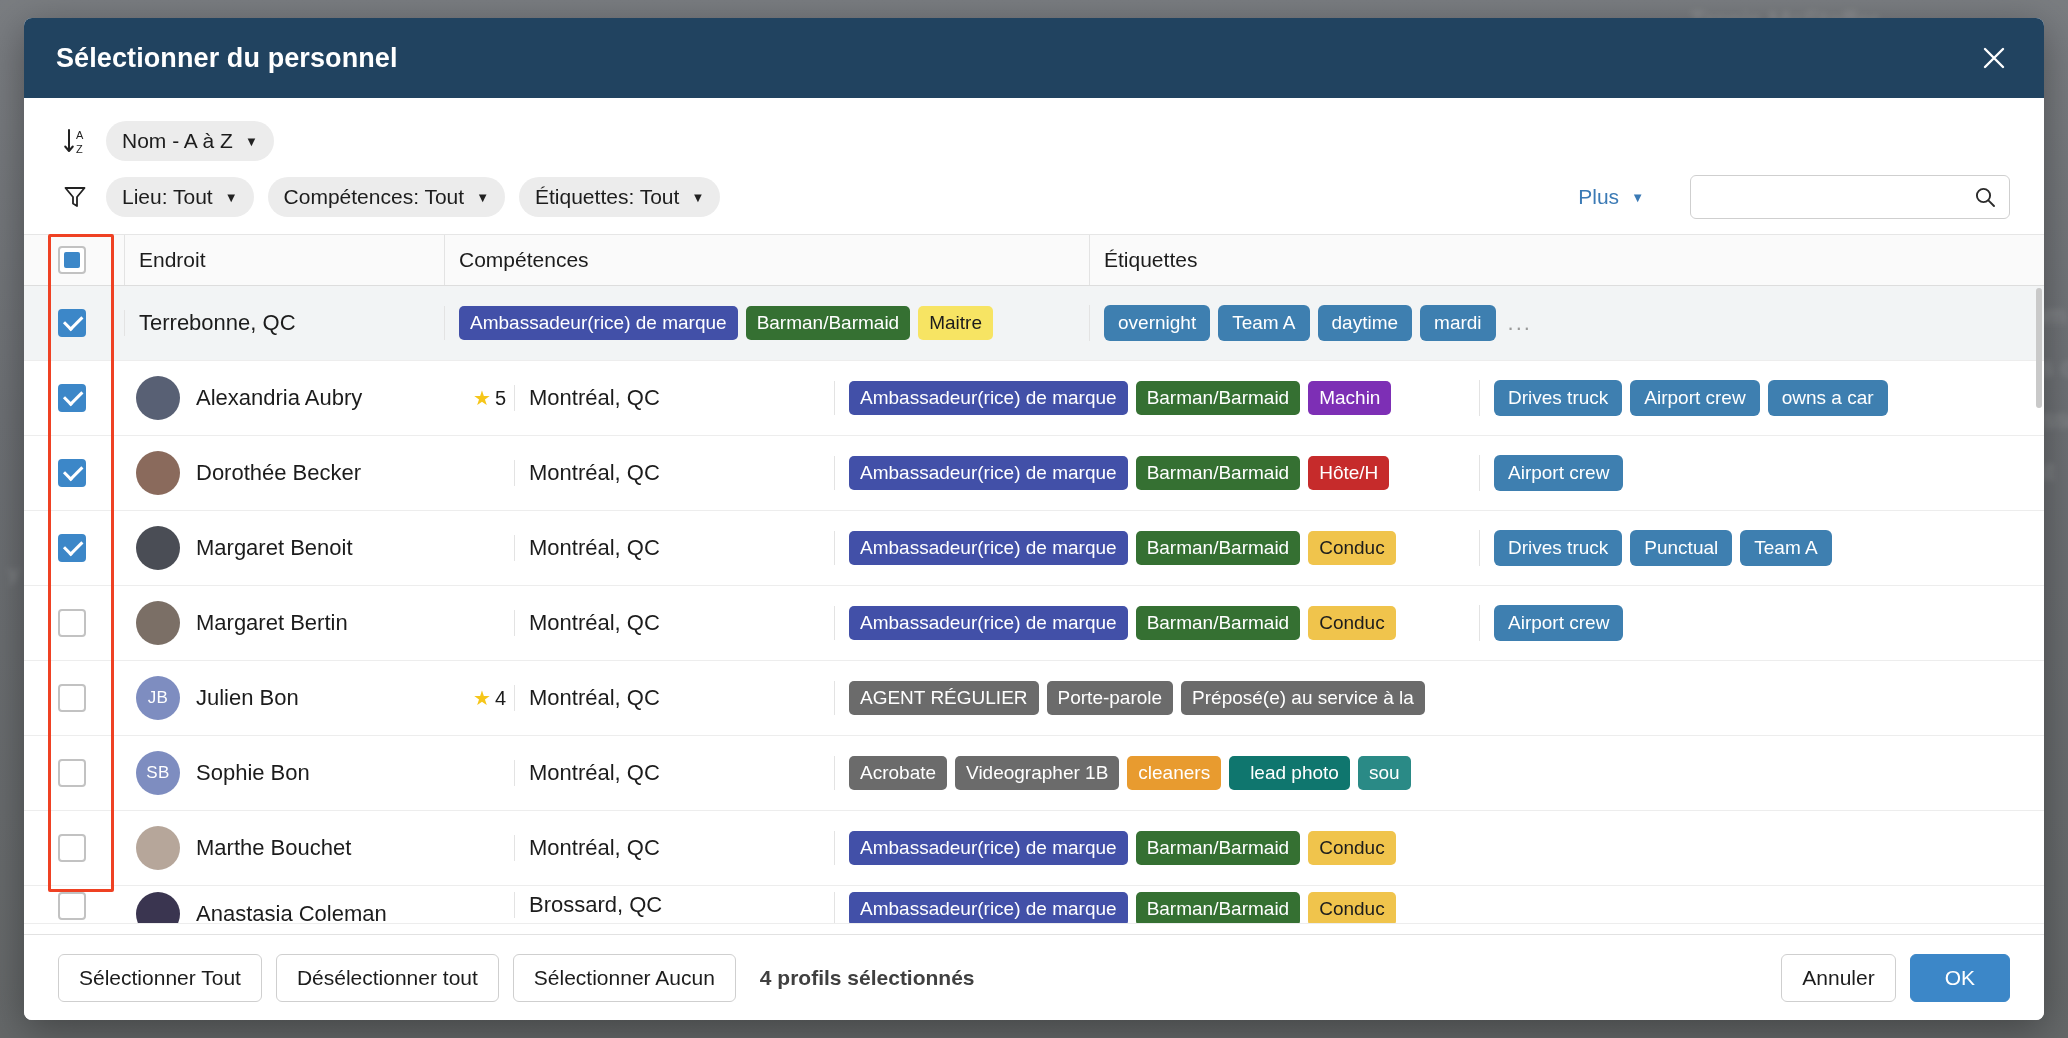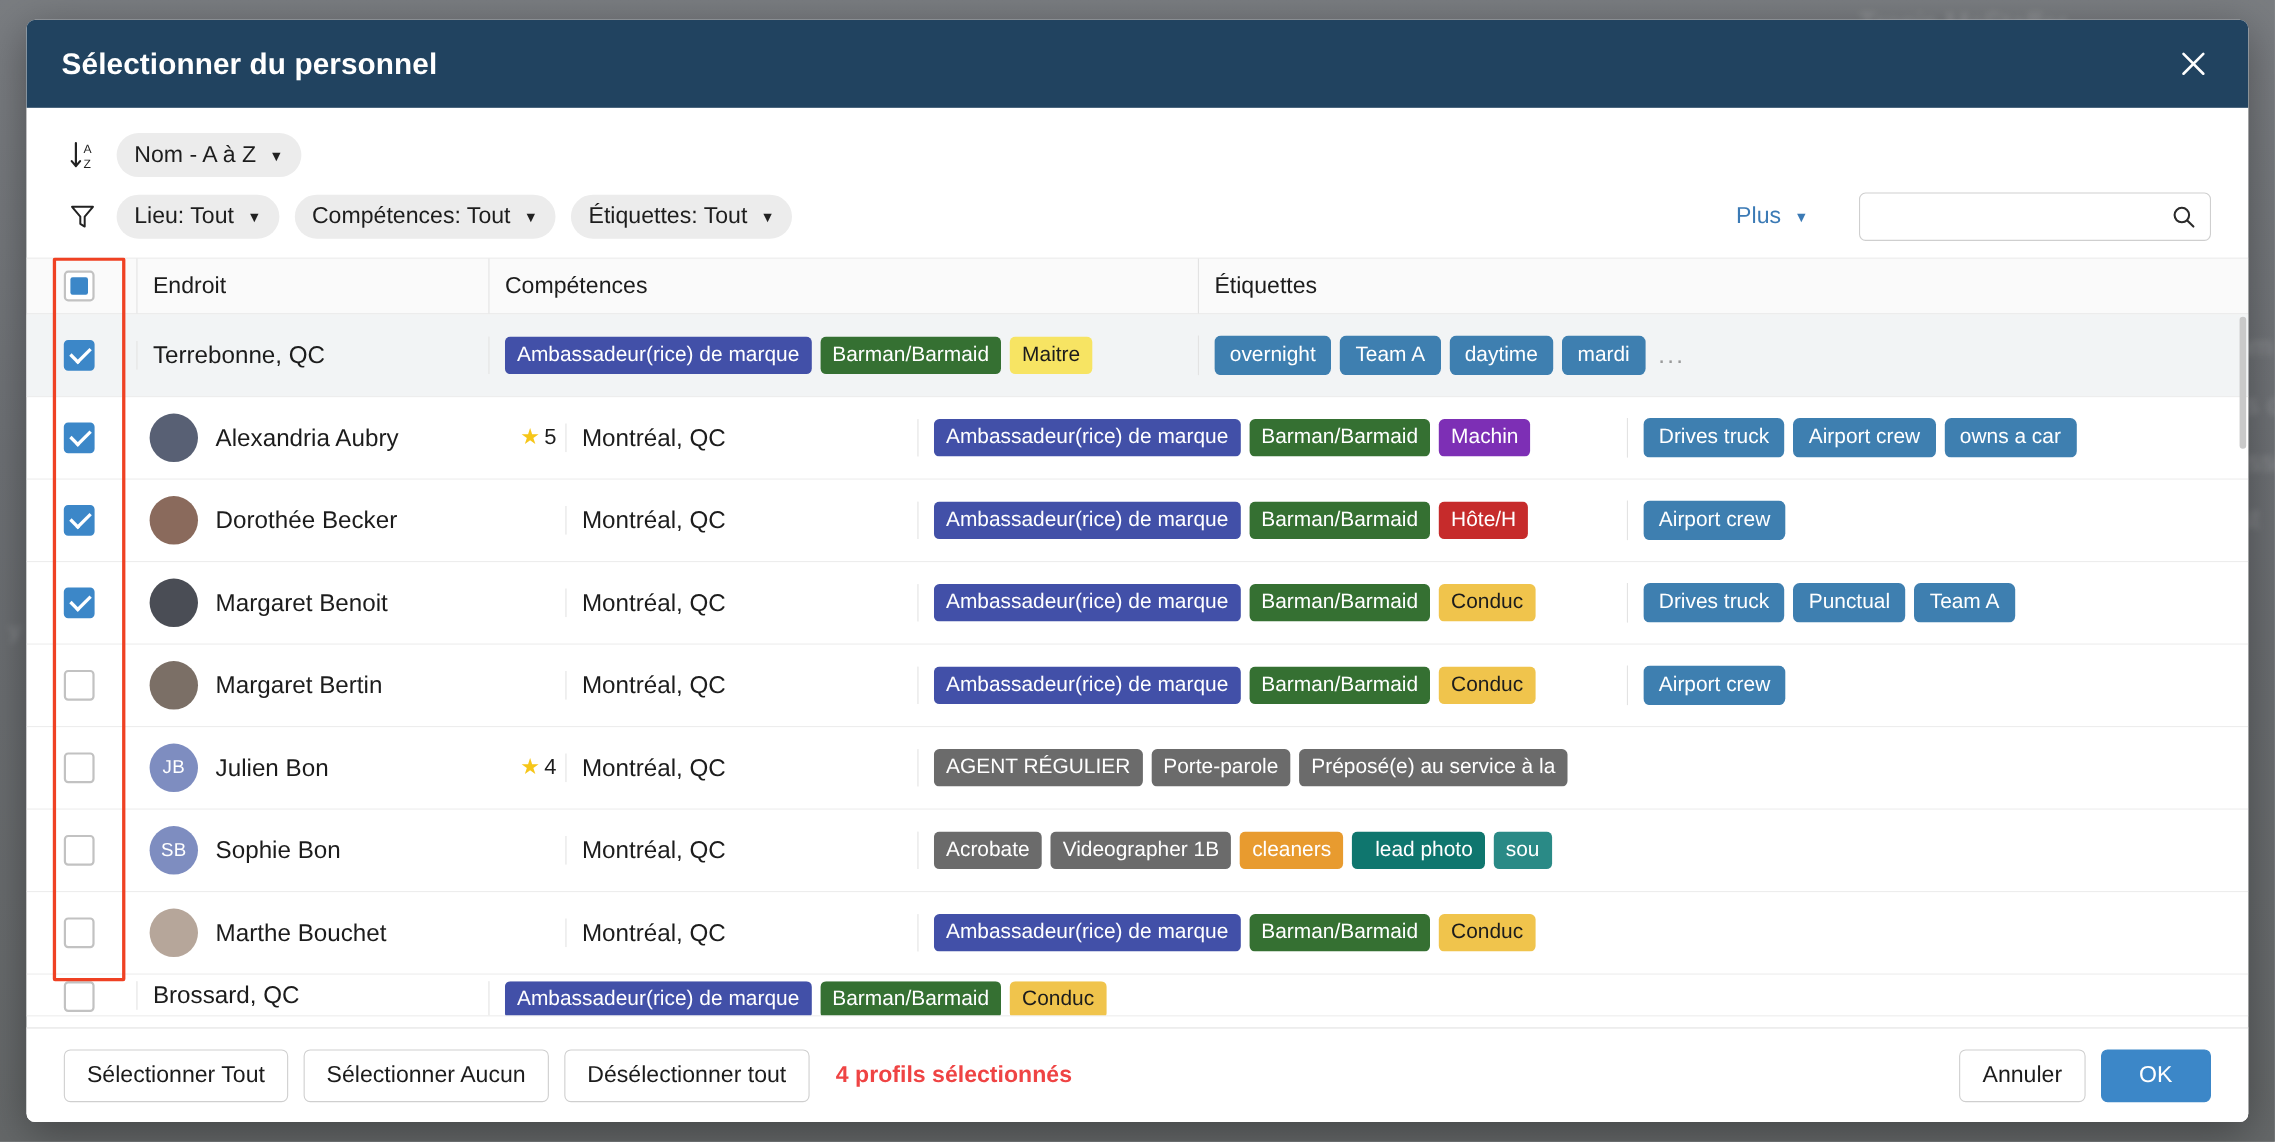--- a/index.html
+++ b/index.html
@@ -244,21 +244,21 @@
     border: 1px solid #cfcfcf;
     background: #fff;
     color: #1c1c1c;
     cursor: pointer;
     white-space: nowrap;
   }
   .btn-primary {
     background: #3c87c8; border-color:#3c87c8; color:#fff;
     padding: 11px 34px;
   }
-  .sel-count { font-size: 21px; font-weight: 700; color:#ef4444; margin-left: 10px; white-space:nowrap;text-align:right; }
+  .sel-count { font-size: 21px; font-weight: 700; color:#404040; margin-left: 10px; white-space:nowrap;text-align:right; }
   .scrollbar {
     position: absolute;
     right: 2px; top: 54px;
     width: 6px; height: 120px;
     background: #c9c9c9; border-radius: 3px;
   }
 </style>
 </head>
 <body>
 
@@ -530,20 +530,24 @@
             </div>
           </div>
           <div class="col-tags">
             <div class="chips"></div>
           </div>
         </div>
         <div class="row partial">
           <div class="col-check">
             <div class="cb"></div>
           </div>
+          <div class="col-name cell-name">
+            <div class="avatar" style="background: rgb(58, 53, 80);"></div>
+            <span class="person-name">Anastasia Coleman</span>
+          </div>
           <div class="col-loc cell-loc">Brossard, QC</div>
           <div class="col-skill">
             <div class="chips">
               <span class="chip" style="background: rgb(66, 80, 168);">Ambassadeur(rice) de marque</span>
               <span class="chip" style="background: rgb(53, 112, 50);">Barman/Barmaid</span>
               <span class="chip" style="background: rgb(240, 196, 76); color: rgb(28, 28, 28);">Conduc</span>
             </div>
           </div>
           <div class="col-tags">
             <div class="chips"></div>
@@ -551,20 +555,20 @@
         </div>
       </div>
 
     <div class="scrollbar"></div>
 
     <div class="annot" id="annot" style="left: 24px; top: 0px; height: 658px; width: 66px; border-color: rgb(239, 65, 35);"></div>
   </div>
 
   <div class="footer">
     <button class="btn">Sélectionner Tout</button>
+    <button class="btn">Désélectionner tout</button>
     <button class="btn">Sélectionner Aucun</button>
-    <button class="btn">Désélectionner tout</button>
     <span class="sel-count">4 profils sélectionnés</span>
     <div class="spacer"></div>
     <button class="btn">Annuler</button>
     <button class="btn btn-primary">OK</button>
   </div>
 </div>
 
 </body></html>

